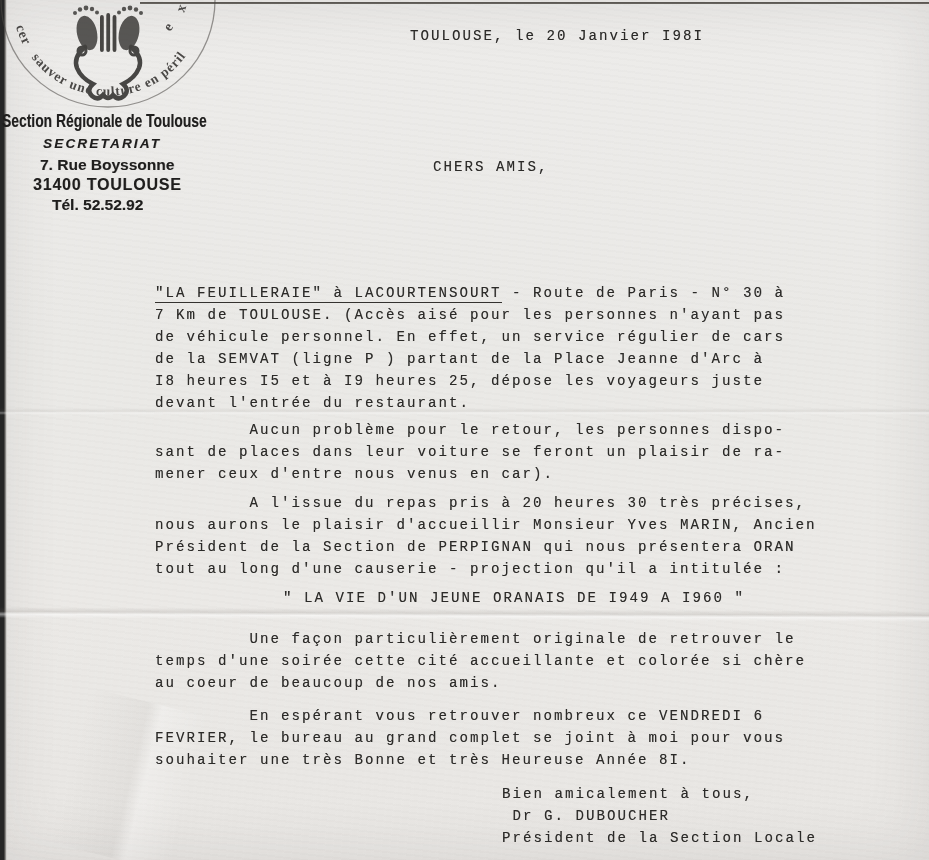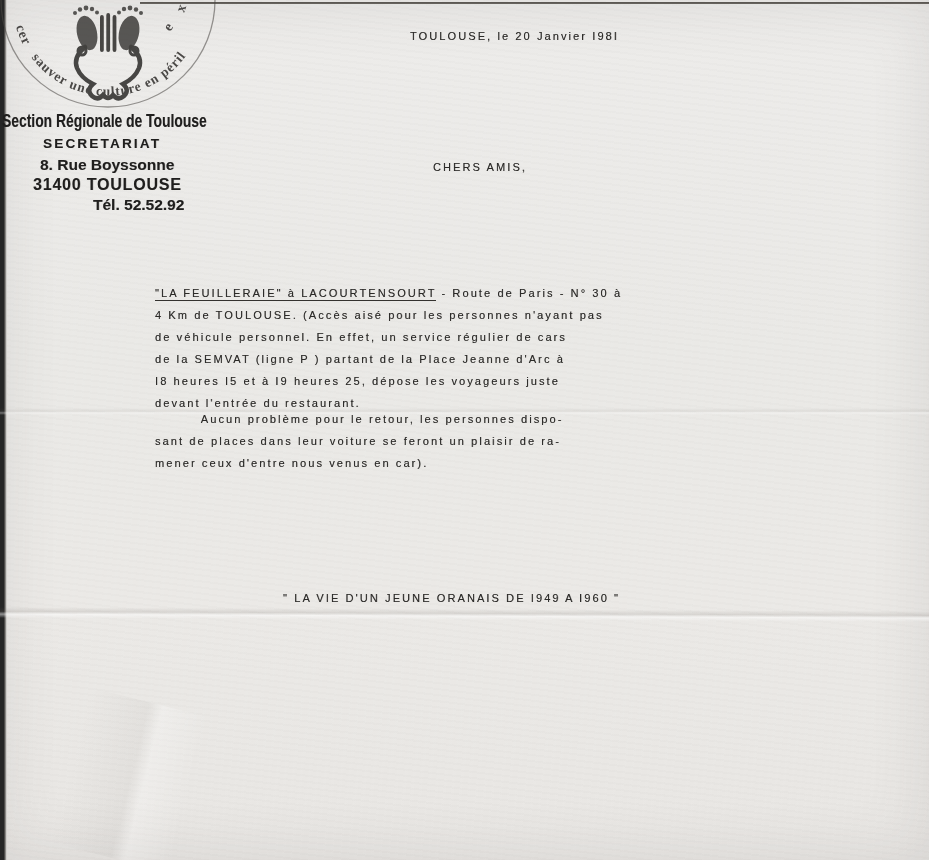--- a/index.html
+++ b/index.html
@@ -27,35 +27,35 @@
   .crease.c1{top:408px;height:7px;
     background:linear-gradient(180deg,rgba(0,0,0,0),rgba(115,110,104,.10) 45%,rgba(255,255,255,.35) 70%,rgba(0,0,0,0));}
   .crease.c2{top:609px;height:11px;transform:rotate(.25deg);
     background:linear-gradient(180deg,rgba(0,0,0,0),rgba(110,104,98,.16) 40%,rgba(255,255,255,.5) 65%,rgba(0,0,0,0));}
   .crease.c3{top:700px;left:70px;width:120px;height:160px;transform:rotate(14deg);
     background:linear-gradient(90deg,rgba(0,0,0,0),rgba(110,105,100,.06) 50%,rgba(255,255,255,.25) 62%,rgba(0,0,0,0));}
 
   
   .tw{
     position:absolute;
-    font-family:Liberation Sans, sans-serif;
-    font-size:11px;line-height:22px;letter-spacing:2.1px;
+    font-family:Liberation Mono, monospace;
+    font-size:14px;line-height:22px;letter-spacing:2.1px;
     color:#2b2a28;white-space:pre;
     text-shadow:.3px .3px .4px rgba(45,42,40,.45);
   }
   .u{border-bottom:1.8px solid #34322f;padding-bottom:1px;}
 
   
   .st{position:absolute;color:#1f1e1d;font-weight:700;
       text-shadow:.4px .4px .6px rgba(30,30,30,.35);white-space:pre;}
   .st.org{left:2px;top:110px;font-size:19px;transform:scaleX(.73);transform-origin:left top;}
-  .st.dept{left:43px;top:136px;font-size:13.5px;letter-spacing:2.2px;}
+  .st.dept{left:43px;top:136px;font-size:13.5px;letter-spacing:2.2px;font-style:italic;}
   .st.street{left:40px;top:156px;font-size:15.5px;}
   .st.city{left:33px;top:176px;font-size:16px;letter-spacing:.8px;}
-  .st.phone{left:52px;top:196px;font-size:15.5px;margin-left:41px;}
+  .st.phone{left:52px;top:196px;font-size:15.5px;}
 
   .stamp-svg{position:absolute;left:0;top:0;}
   .stamp-svg text{font-family:"Liberation Serif","DejaVu Serif",serif;font-weight:700;}
 </style>
 </head>
 <body>
 
 <div class="page">
 
   <div class="edge-left"></div>
@@ -102,35 +102,48 @@
           <circle cx="136" cy="9.5" r="2.2"></circle>
           <circle cx="130" cy="8" r="2.4"></circle>
         <circle cx="124" cy="9" r="2.2"></circle>
           <circle cx="119" cy="12.5" r="2"></circle>
       </g>
     </g>
   </svg>
 
   <div class="st org">Section Régionale de Toulouse</div>
   <div class="st dept">SECRETARIAT</div>
-  <div class="st street">8. Rue Boyssonne</div>
+  <div class="st street">7. Rue Boyssonne</div>
   <div class="st city">31400 TOULOUSE</div>
   <div class="st phone">Tél. 52.52.92</div>
 
   <div class="tw" style="left:410px;top:25px">TOULOUSE, le 20 Janvier I98I</div>
   <div class="tw" style="left:433px;top:156px">CHERS AMIS,</div>
 
   <div class="tw" style="left:155px;top:282px"><span class="u">"LA FEUILLERAIE" à LACOURTENSOURT</span><span> - Route de Paris - N° 30 à</span></div>
-  <div class="tw" style="left:155px;top:304px">4 Km de TOULOUSE. (Accès aisé pour les personnes n'ayant pas
+  <div class="tw" style="left:155px;top:304px">7 Km de TOULOUSE. (Accès aisé pour les personnes n'ayant pas
 de véhicule personnel. En effet, un service régulier de cars
 de la SEMVAT (ligne P ) partant de la Place Jeanne d'Arc à
 I8 heures I5 et à I9 heures 25, dépose les voyageurs juste
 devant l'entrée du restaurant.</div>
 
-  <div class="tw" style="left:155px;top:408px">         Aucun problème pour le retour, les personnes dispo-
+  <div class="tw" style="left:155px;top:419px">         Aucun problème pour le retour, les personnes dispo-
 sant de places dans leur voiture se feront un plaisir de ra-
 mener ceux d'entre nous venus en car).</div>
+  <div class="tw" style="left:155px;top:492px">         A l'issue du repas pris à 20 heures 30 très précises,
+nous aurons le plaisir d'accueillir Monsieur Yves MARIN, Ancien
+Président de la Section de PERPIGNAN qui nous présentera ORAN
+tout au long d'une causerie - projection qu'il a intitulée :</div>
 
   <div class="tw" style="left:283px;top:587px">" LA VIE D'UN JEUNE ORANAIS DE I949 A I960 "</div>
 
+  <div class="tw" style="left:155px;top:628px">         Une façon particulièrement originale de retrouver le
+temps d'une soirée cette cité accueillante et colorée si chère
+au coeur de beaucoup de nos amis.</div>
+  <div class="tw" style="left:155px;top:705px">         En espérant vous retrouver nombreux ce VENDREDI 6
+FEVRIER, le bureau au grand complet se joint à moi pour vous
+souhaiter une très Bonne et très Heureuse Année 8I.</div>
 
+  <div class="tw" style="left:502px;top:783px">Bien amicalement à tous,
+ Dr G. DUBOUCHER
+Président de la Section Locale</div>
 
 </div>
 
 </body></html>

